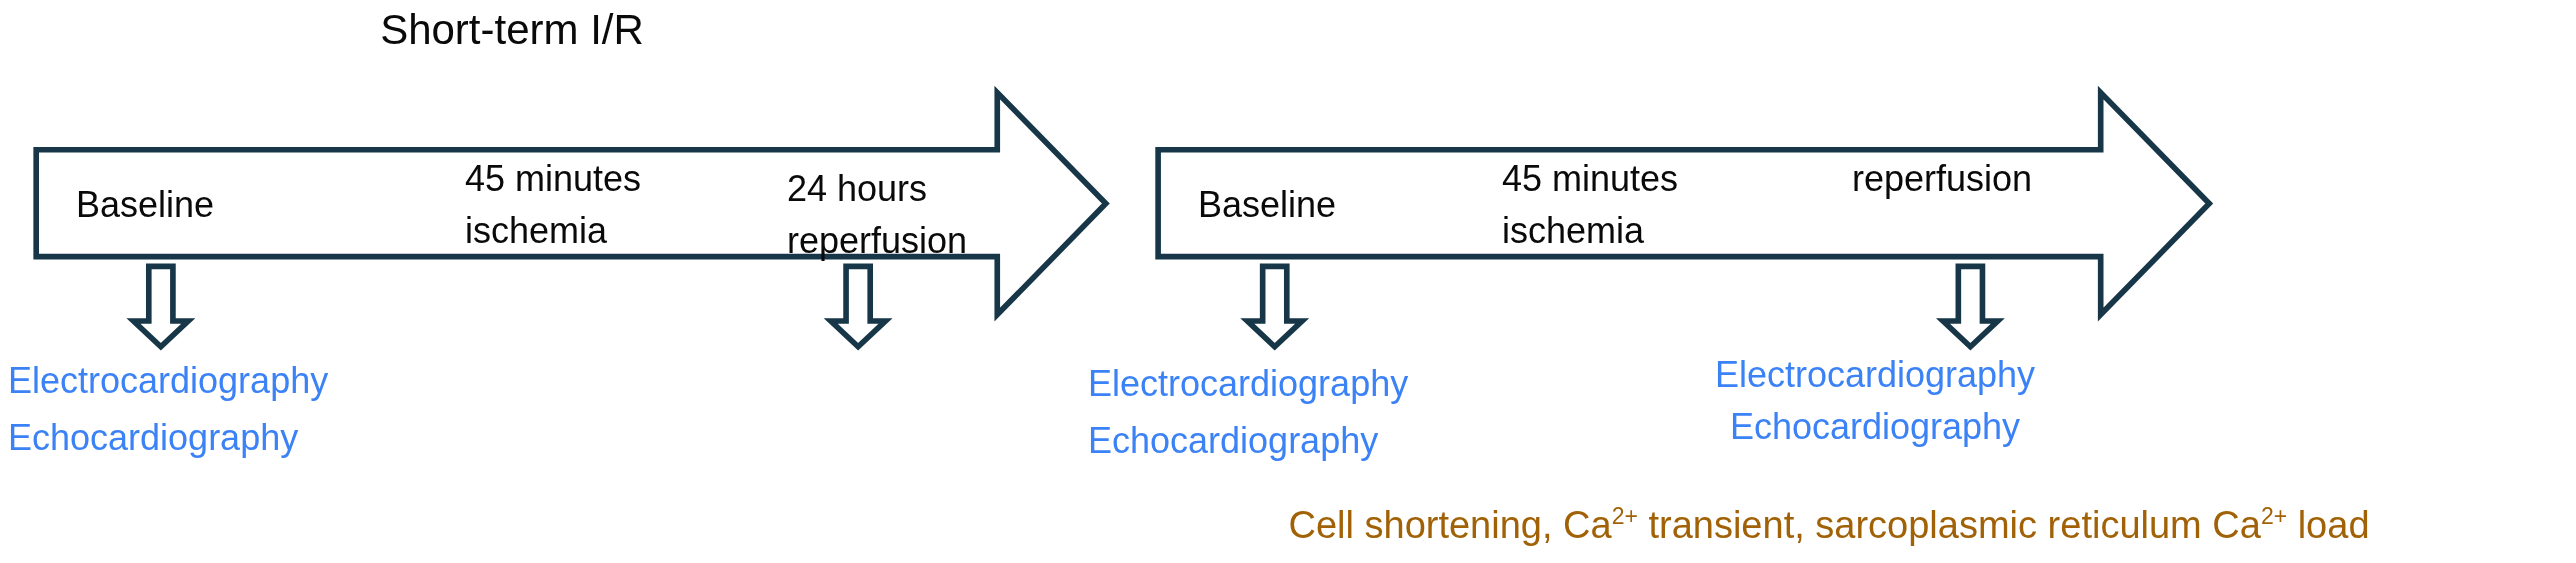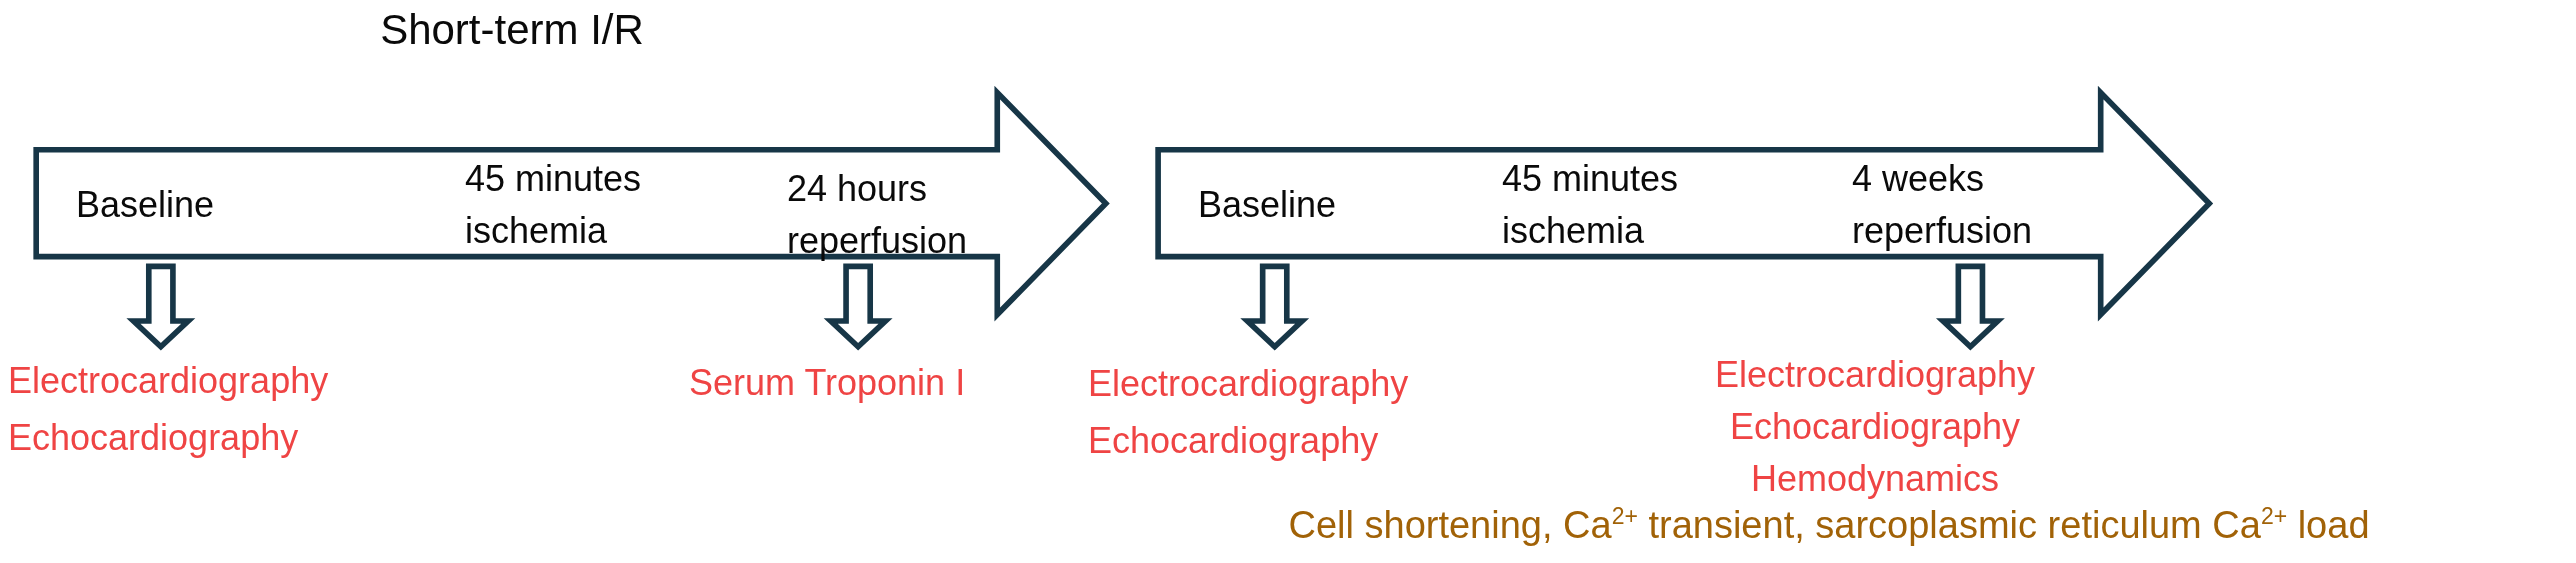--- a/index.html
+++ b/index.html
@@ -41,21 +41,21 @@
     font-size: 36px;
     line-height: 52px;
     white-space: nowrap;
     color: #0a0a0a;
   }
   .label-block {
     position: absolute;
     font-size: 36px;
     line-height: 57px;
     white-space: nowrap;
-    color: #ef4444;
+    color: #3b82f6;
   }
   .label-block.centered {
     transform: translateX(-50%);
     text-align: center;
     line-height: 52px;
   }
   .ca-line {
     position: absolute;
     top: 505px;
     left: 1829px;
@@ -103,40 +103,35 @@
     <div>24 hours</div>
     <div>reperfusion</div>
   </div>
 
   <div class="arrow-text" style="left:1198px; top:179px;">Baseline</div>
   <div class="arrow-text" style="left:1502px; top:153px;">
     <div>45 minutes</div>
     <div>ischemia</div>
   </div>
   <div class="arrow-text" style="left:1852px; top:153px;">
-    <div>4 weeks</div>
     <div>reperfusion</div>
   </div>
 
   <div class="label-block" style="left:8px; top:352px;">
     <div>Electrocardiography</div>
     <div>Echocardiography</div>
   </div>
 
-  <div class="label-block" style="left:689px; top:354px;">
-    <div>Serum Troponin I</div>
-  </div>
 
   <div class="label-block" style="left:1088px; top:355px;">
     <div>Electrocardiography</div>
     <div>Echocardiography</div>
   </div>
 
   <div class="label-block centered" style="left:1875px; top:349px;">
     <div>Electrocardiography</div>
     <div>Echocardiography</div>
-    <div>Hemodynamics</div>
   </div>
 
   <div class="ca-line"><span>Cell shortening, Ca</span><sup>2+</sup><span> transient, sarcoplasmic reticulum Ca</span><sup>2+</sup><span> load</span></div>
 
 </div>
 
 
 </body></html>

